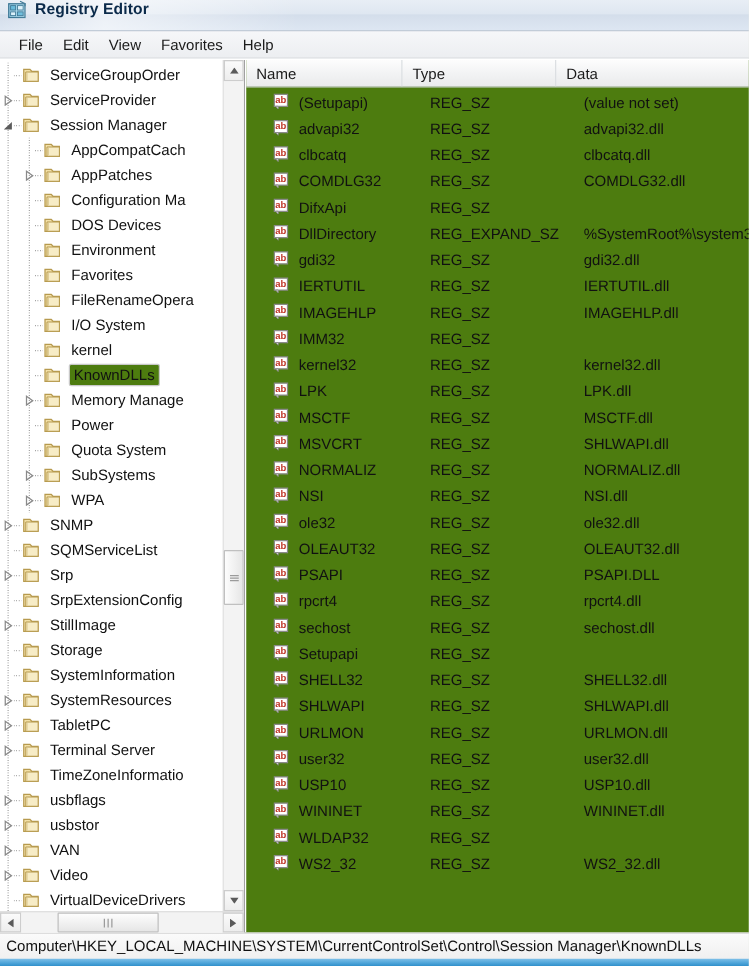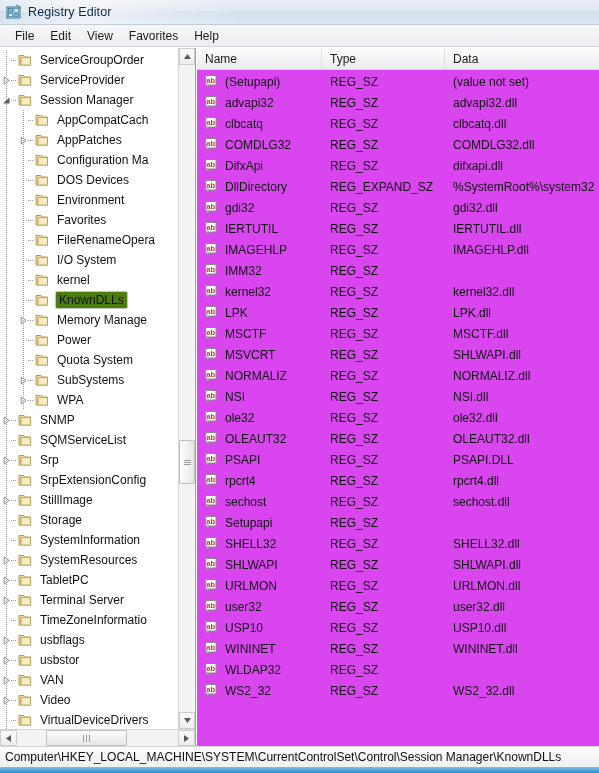--- a/index.html
+++ b/index.html
@@ -21,24 +21,25 @@
     flex-direction: column;
     background: #f0f0f0;
   }
 
   
   .titlebar {
     height: 25px;
     flex: 0 0 25px;
     background: linear-gradient(to bottom, #e8eef5 0%, #dfe7f1 45%, #d4deeb 50%, #dde6f2 100%);
     display: flex;
-    align-items: center;
+    align-items: flex-start;
     padding-left: 6px;
     border-bottom: 1px solid #c2ccd8;
     position: relative;
+    font-weight: bold;
   }
   .titlebar::after {
     content: "";
     position: absolute;
     left: 0; right: 0; bottom: 0; top: 0;
     background: linear-gradient(to right, rgba(255,255,255,0) 0%, rgba(255,255,255,0.55) 14%, rgba(255,255,255,0) 40%);
     pointer-events: none;
   }
   .app-icon {
     width: 16px; height: 16px;
@@ -242,21 +243,21 @@
     height: 7px;
     background: #9b9b9b;
     margin: 0 1px;
   }
 
   
   .list-pane {
     flex: 1 1 auto;
     display: flex;
     flex-direction: column;
-    background: #d946ef;
+    background: #4d7c0f;
     min-width: 0;
     border-left: 1px solid #ffffff;
   }
   .list-header {
     height: 22px;
     flex: 0 0 22px;
     display: flex;
     background: linear-gradient(to bottom, #fdfdfd 0%, #f2f3f4 52%, #eaebec 100%);
     border-bottom: 1px solid #d4d7da;
   }
@@ -278,21 +279,21 @@
   .lrow {
     height: 21px;
     display: flex;
     align-items: center;
     white-space: nowrap;
     cursor: default;
   }
   .val-icon {
     flex: 0 0 18px;
     width: 18px; height: 16px;
-    margin-left: 6px;
+    margin-left: 20px;
     margin-right: 4px;
   }
   .val-icon svg { display: block; }
   .c-name {
     width: 97px; flex: 0 0 97px;
     font-size: 12px; color: #111;
     overflow: hidden;
   }
   .c-type {
     width: 123px; flex: 0 0 123px;
@@ -1066,21 +1067,20 @@
           <div class="lrow">
             <span class="val-icon">
               <svg width="18" height="16" viewBox="0 0 18 16">
                 <path d="M2.5 1.5 L13 1.5 L13 11 L2.5 11 Z" fill="#ffffff" stroke="#8a8a8a" stroke-width="1"></path>
                 <path d="M3.5 11 L5.5 11 L5.5 13.2 Z" fill="#ffffff" stroke="#8a8a8a" stroke-width=".8"></path>
                 <text x="7.7" y="8.6" font-family="Liberation Sans, sans-serif" font-size="7.6" font-weight="bold" fill="#c0392b" text-anchor="middle">ab</text>
               </svg>
             </span>
             <span class="c-name">DifxApi</span>
             <span class="c-type">REG_SZ</span>
-            <span class="c-data">difxapi.dll</span>
           </div>
           <div class="lrow">
             <span class="val-icon">
               <svg width="18" height="16" viewBox="0 0 18 16">
                 <path d="M2.5 1.5 L13 1.5 L13 11 L2.5 11 Z" fill="#ffffff" stroke="#8a8a8a" stroke-width="1"></path>
                 <path d="M3.5 11 L5.5 11 L5.5 13.2 Z" fill="#ffffff" stroke="#8a8a8a" stroke-width=".8"></path>
                 <text x="7.7" y="8.6" font-family="Liberation Sans, sans-serif" font-size="7.6" font-weight="bold" fill="#c0392b" text-anchor="middle">ab</text>
               </svg>
             </span>
             <span class="c-name">DllDirectory</span>

